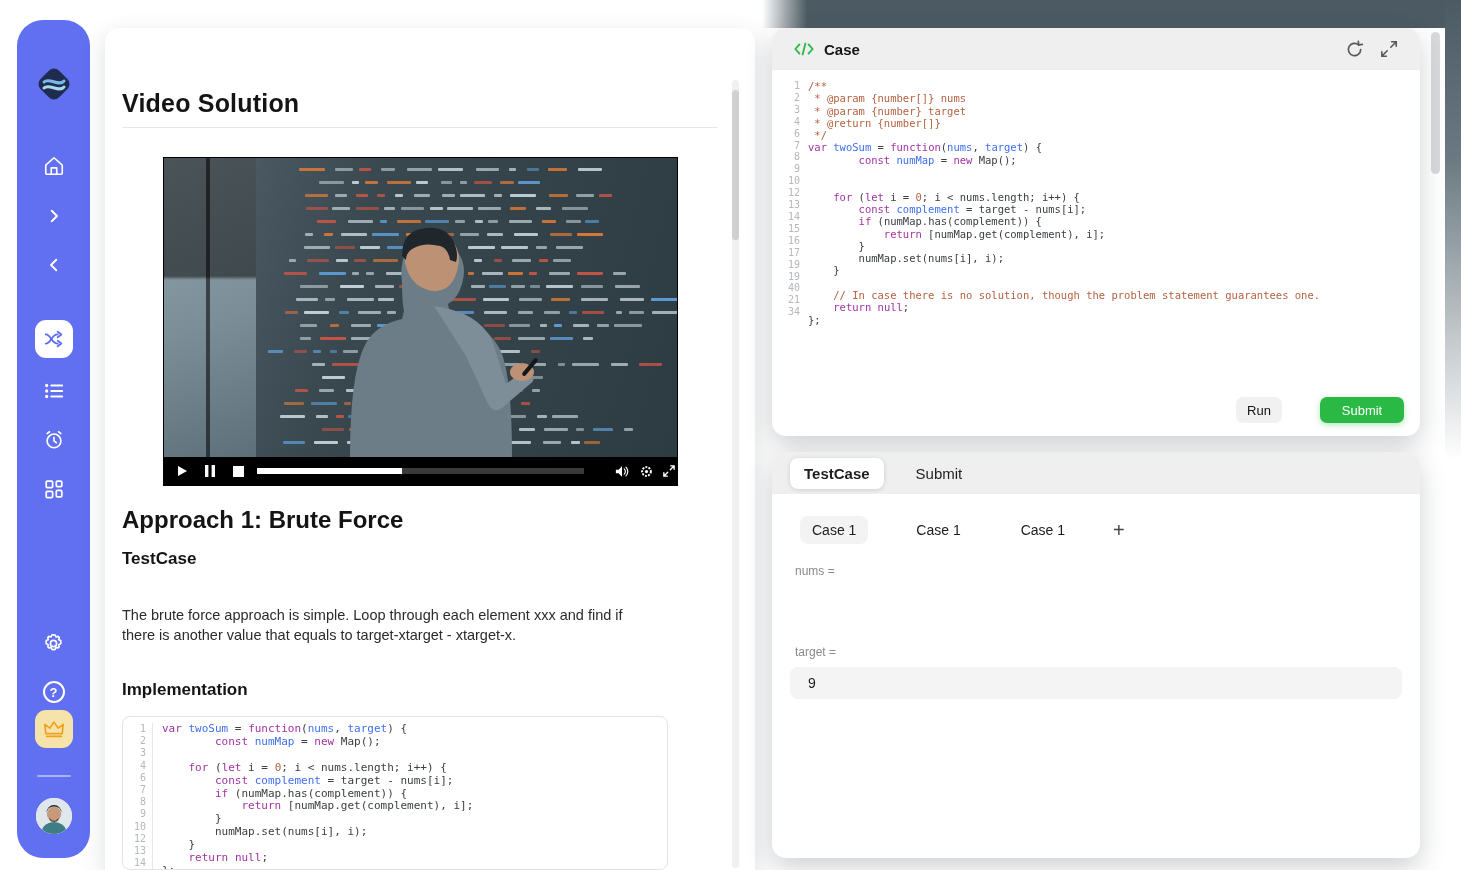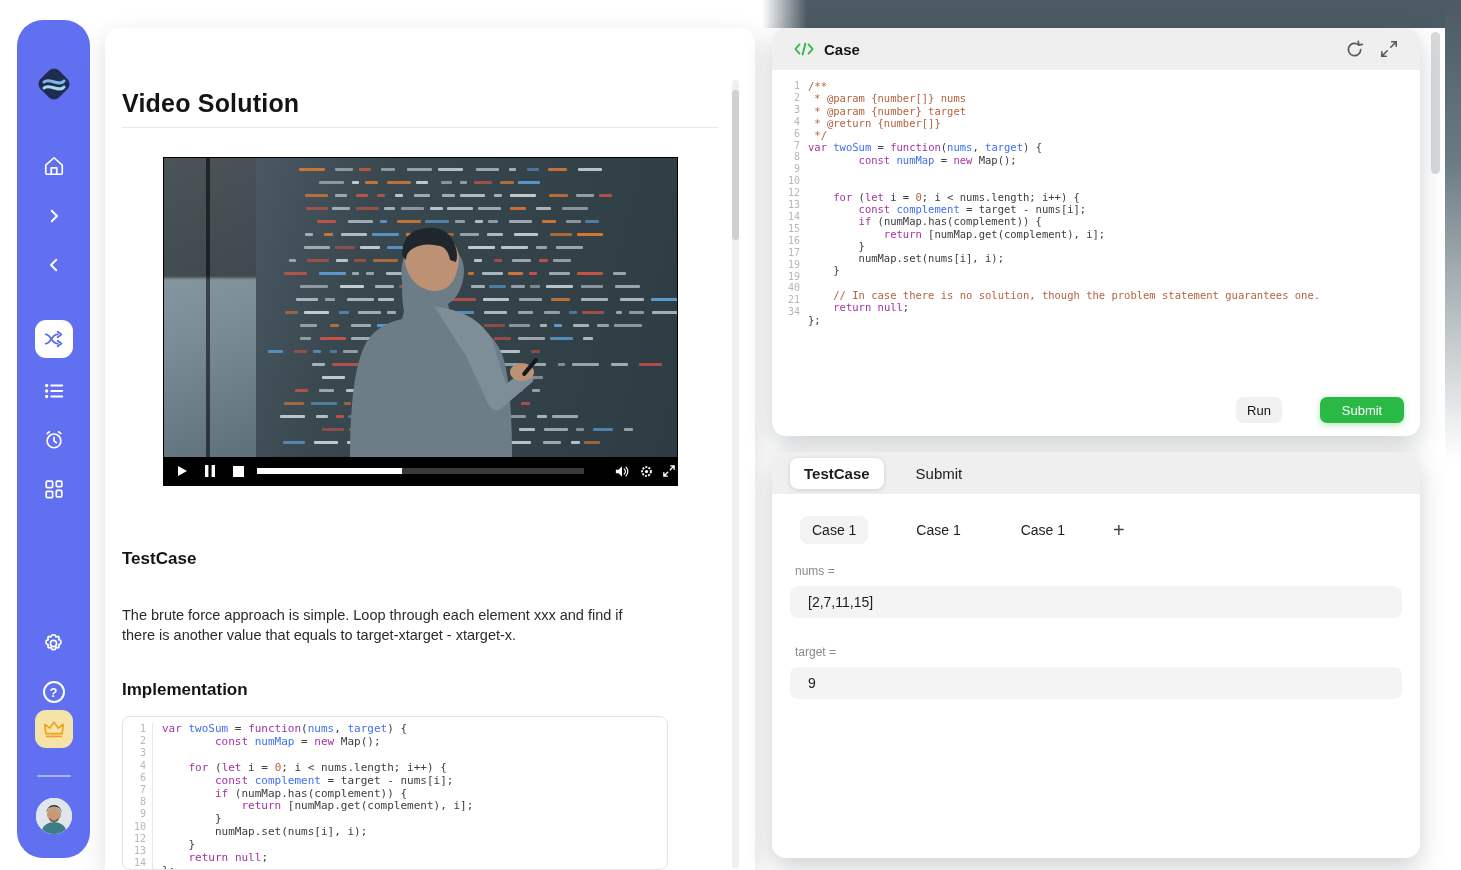--- a/index.html
+++ b/index.html
@@ -539,20 +539,21 @@
       </div>
       <div class="vc-btn" style="position:absolute; left:487px;">
         <svg width="12" height="12" viewBox="0 0 14 14" fill="none" stroke="#fff" stroke-width="1.6" stroke-linecap="round">
           <path d="M8.5 5.5 L13 1 M9 1 h4 v4"></path>
             <path d="M5.5 8.5 L1 13 M1 9 v4 h4"></path>
         </svg>
       </div>
     </div>
   </div>
 
+  <h2 class="h2" style="top:478px;">Approach 1: Brute Force</h2>
   <h3 class="h3" style="top:521px;">TestCase</h3>
   <p id="algo-text">The brute force approach is simple. Loop through each element xxx and find if there is another value that equals to target-xtarget - xtarget-x.</p>
   <h3 class="h3" style="top:652px;">Implementation</h3>
 
   <div id="impl-block" class="codeblock">
     <div id="impl-gutter">
         <div>1</div>
         <div>2</div>
         <div>3</div>
         <div>4</div>
@@ -626,16 +627,15 @@
     </div>
   </div>
   <div id="case-row">
     <div class="case-pill active">Case 1</div>
     <div class="case-pill">Case 1</div>
     <div class="case-pill">Case 1</div>
     <div id="add-case">+</div>
   </div>
 
   <label class="field-label" style="top:112px;">nums =</label>
-  <input class="field-input" style="top: 134px;" value="[2,7,11,15]">
   <label class="field-label" style="top:193px;">target =</label>
   <input class="field-input" style="top: 215px;" value="9">
 </section>
 
 </body></html>

